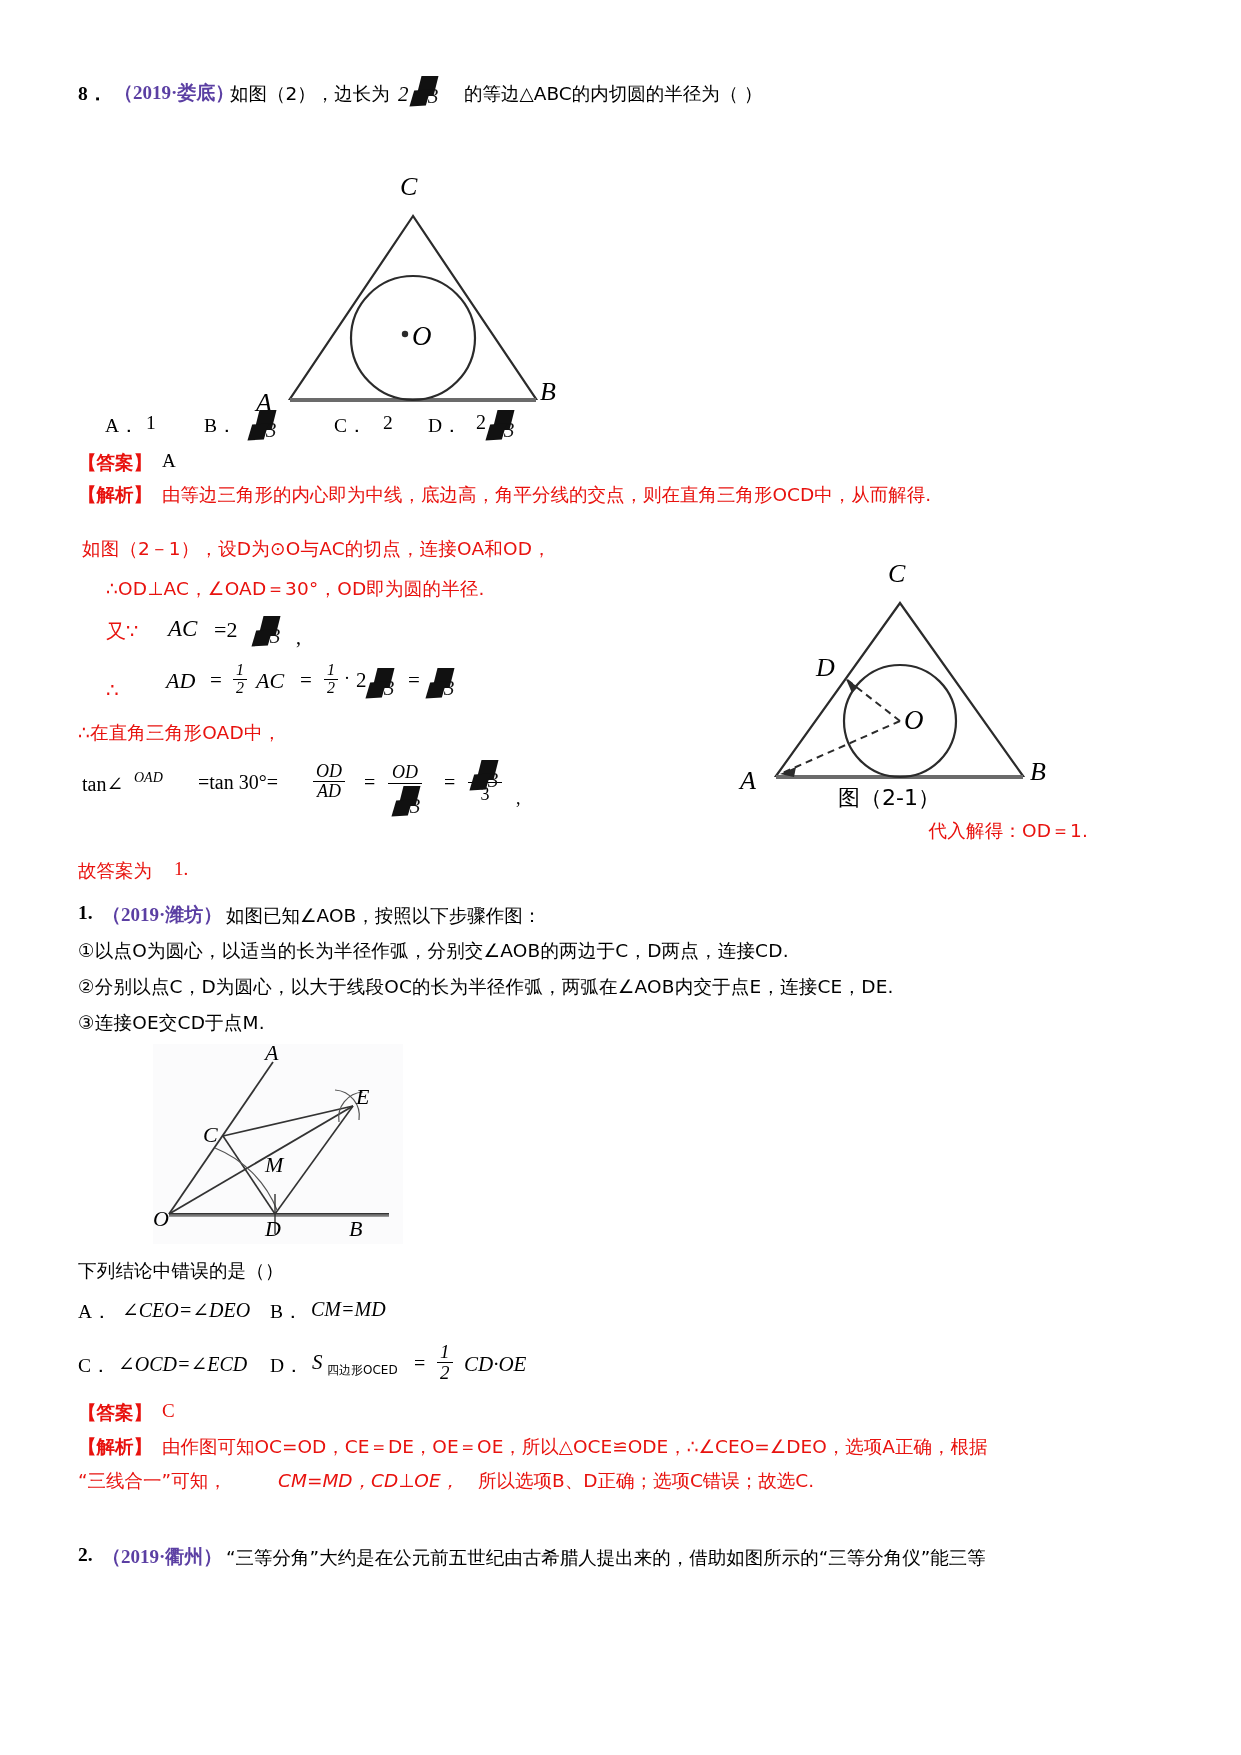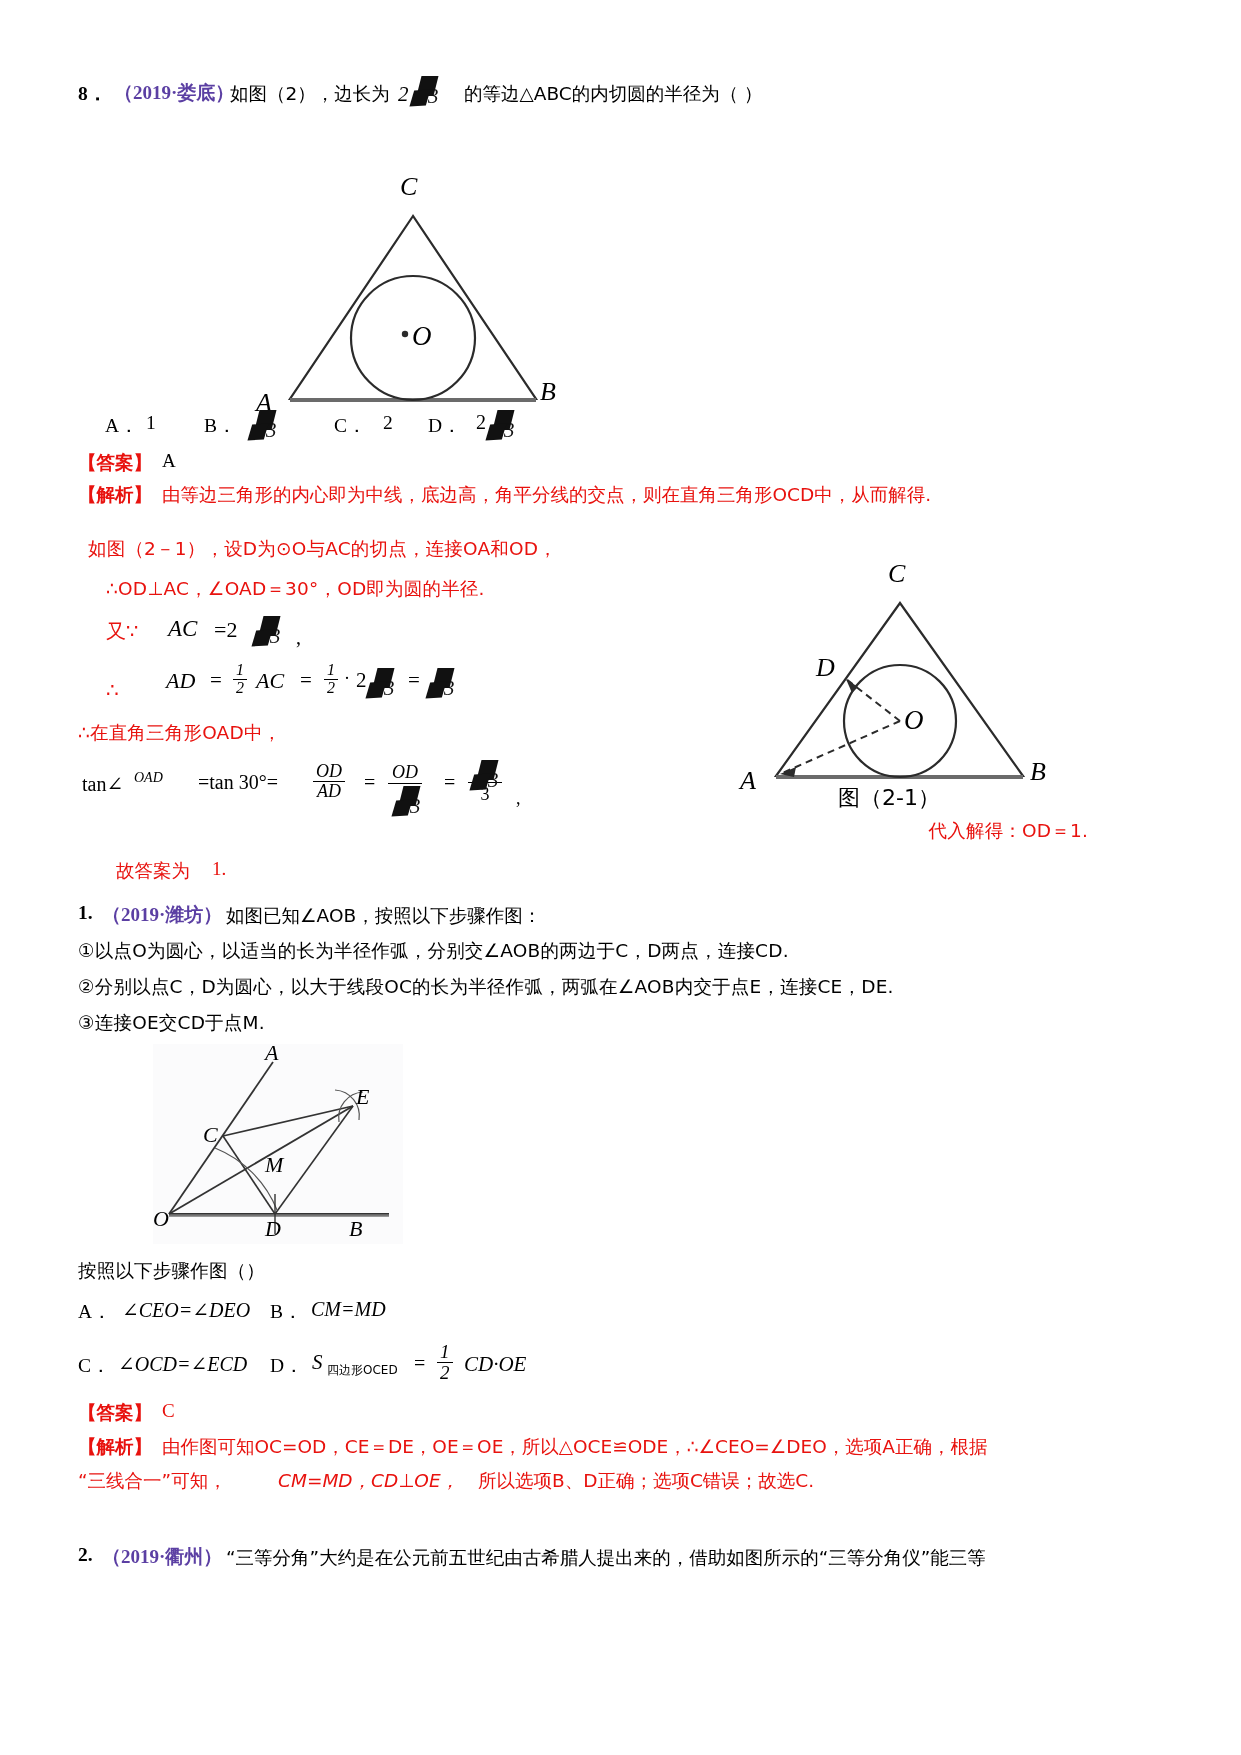--- a/index.html
+++ b/index.html
@@ -189,21 +189,21 @@
     </svg>
     <span class="figlabel" style="position:absolute;left:170px;top:-12px;">C</span>
     <span class="figlabel" style="position:absolute;left:22px;top:195px;">A</span>
     <span class="figlabel" style="position:absolute;left:312px;top:186px;">B</span>
     <span class="figlabel" style="position:absolute;left:98px;top:82px;">D</span>
     <span class="figlabel" style="position:absolute;left:186px;top:134px;font-size:27px;">O</span>
     <span class="cn" style="position:absolute;left:120px;top:212px;font-size:22px;">图（2-1）</span>
   </div>
 
   <div class="deriv" style="margin-top:18px;">
-    <div class="ln red cn" style="margin-left:10px;height:40px;">如图（2－1），设D为⊙O与AC的切点，连接OA和OD，</div>
+    <div class="ln red cn" style="margin-left:4px;height:40px;">如图（2－1），设D为⊙O与AC的切点，连接OA和OD，</div>
     <div class="ln red cn" style="margin-left:28px;height:40px;">∴OD⊥AC，∠OAD＝30°，OD即为圆的半径.</div>
 
     <div class="row" style="height:46px;">
       <span class="abs red cn" style="left:28px;top:4px;font-size:20px;">又∵</span>
       <span class="abs ital" style="left:90px;top:2px;font-size:23px;">AC</span>
       <span class="abs" style="left:136px;top:3px;font-size:22px;">=2</span>
       <span class="abs sqrt" style="left:176px;top:14px;">
         <span class="blot"></span>
             <span class="blot2"></span>
         <span class="three">3</span>
@@ -270,21 +270,21 @@
             <span class="three">3</span>
           </span>
         </span>
         <span style="display:block;border-top:1.3px solid #000;font-size:18px;padding-top:1px;">3</span>
       </span>
       <span class="abs" style="left:438px;top:32px;font-size:18px;">,</span>
     </div>
 
     <div class="ln red cn" style="height:40px;margin-top:2px;text-align:right;">代入解得：OD＝1.</div>
 
-    <div class="row" style="height:40px;margin-left:38px;">
+    <div class="row" style="height:40px;">
       <span class="abs red cn" style="left:0;top:2px;">故答案为</span>
       <span class="abs red" style="left:96px;top:2px;font-size:19px;">1.</span>
     </div>
   </div>
 
   <div class="row" style="height:36px;margin-top:4px;">
     <span class="abs bold" style="left:0;top:2px;font-size:19.5px;">1.</span>
     <span class="abs blue" style="left:24px;top:2px;font-size:19px;">（2019·潍坊）</span>
     <span class="abs cn" style="left:148px;top:3px;">如图已知∠AOB，按照以下步骤作图：</span>
   </div>
@@ -322,21 +322,21 @@
       <span class="figlabel" style="position:absolute;left:112px;top:-4px;font-size:22px;">A</span>
       <span class="figlabel" style="position:absolute;left:50px;top:78px;font-size:22px;">C</span>
       <span class="figlabel" style="position:absolute;left:203px;top:40px;font-size:22px;">E</span>
       <span class="figlabel" style="position:absolute;left:112px;top:108px;font-size:22px;">M</span>
       <span class="figlabel" style="position:absolute;left:0px;top:162px;font-size:22px;">O</span>
       <span class="figlabel" style="position:absolute;left:112px;top:172px;font-size:22px;">D</span>
       <span class="figlabel" style="position:absolute;left:196px;top:172px;font-size:22px;">B</span>
     </div>
   </div>
 
-  <div class="ln cn" style="height:40px;">按照以下步骤作图（）</div>
+  <div class="ln cn" style="height:40px;">下列结论中错误的是（）</div>
 
   <div class="row" style="height:42px;">
     <span class="abs" style="left:0;top:2px;font-size:19.5px;">A．</span>
     <span class="abs ital" style="left:44px;top:2px;font-size:20px;">∠CEO=∠DEO</span>
     <span class="abs" style="left:192px;top:2px;font-size:19.5px;">B．</span>
     <span class="abs ital" style="left:233px;top:2px;font-size:20px;">CM=MD</span>
   </div>
 
   <div class="row" style="height:60px;">
     <span class="abs" style="left:0;top:14px;font-size:19.5px;">C．</span>

